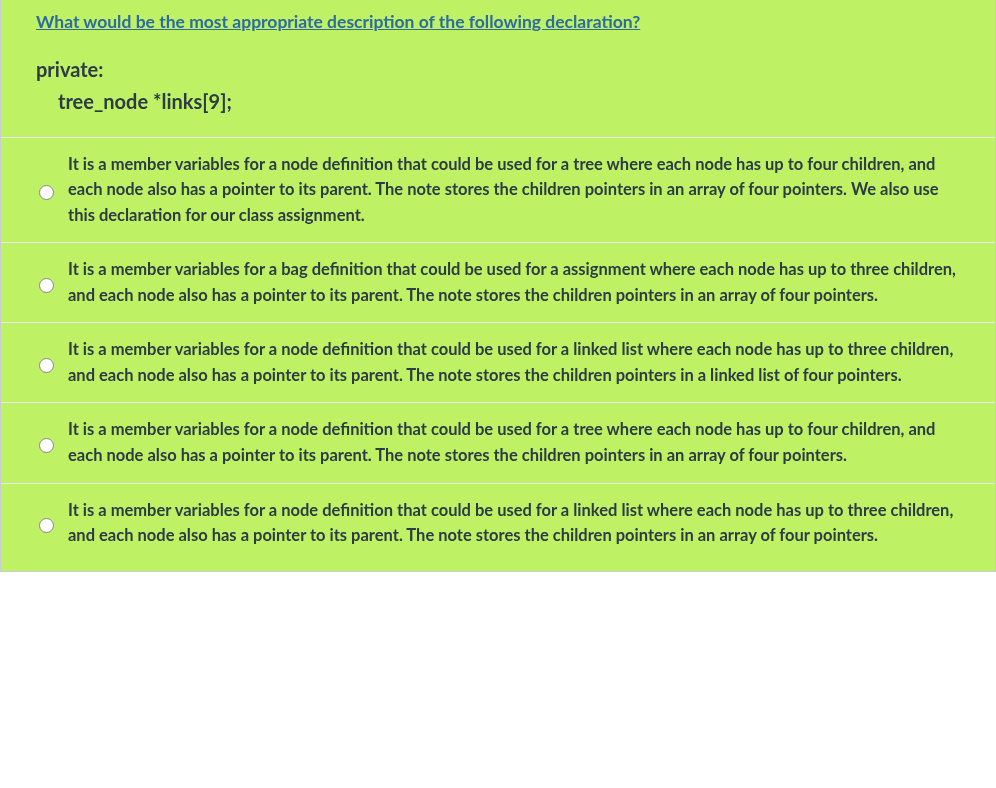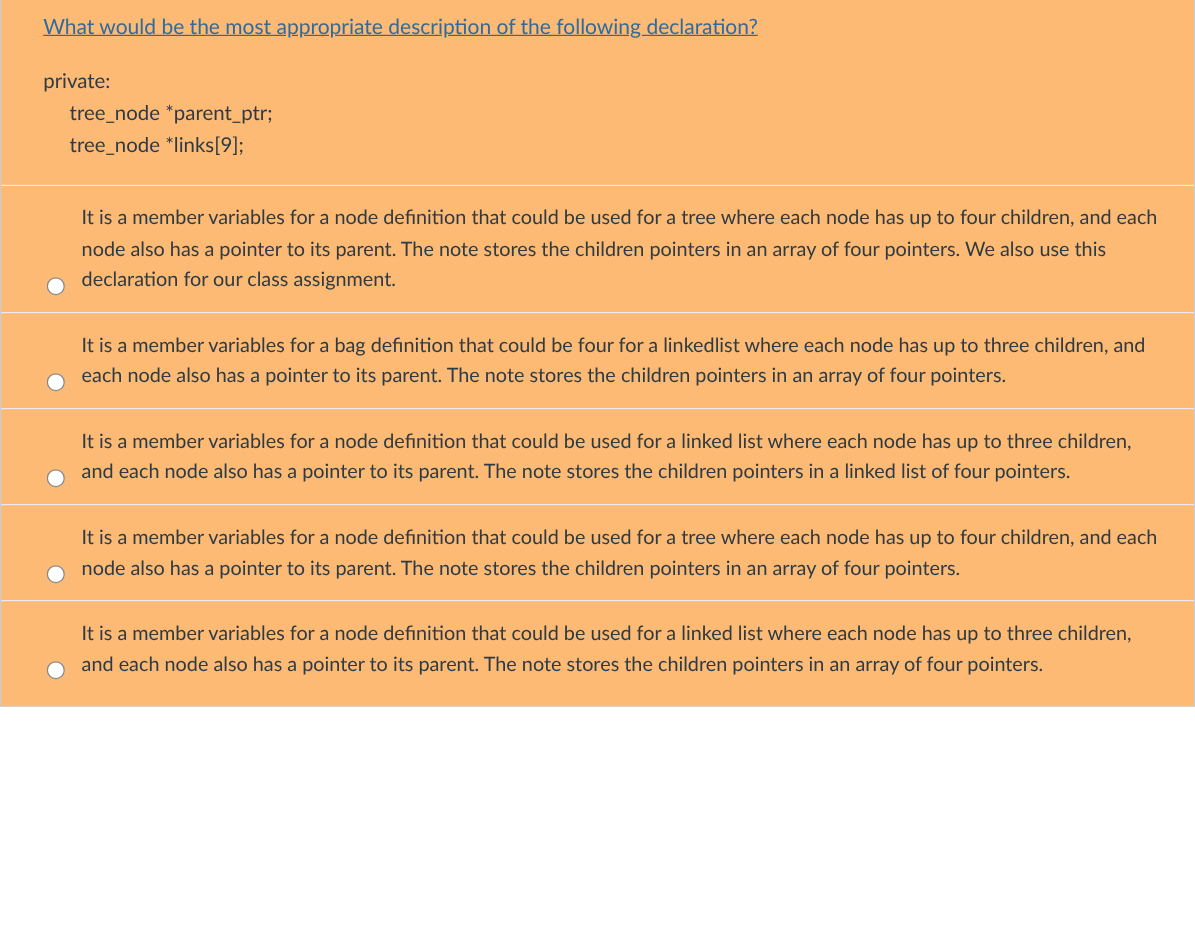--- a/index.html
+++ b/index.html
@@ -13,56 +13,57 @@
       font-size: 16px;
       color: #2d3b45;
       background: #fff;
       padding: 0;
     }
     
     .question-container {
       border: 1px solid #c7cdd1;
       border-top: none;
       margin: 0;
-      background: #fdba74;
+      background: #bef264;
+      font-weight: bold;
     }
     
     .question-header {
       padding: 10px 35px 20px 35px;
     }
     
     .question-title {
       color: #2e6b9e;
       font-size: 17.5px;
       text-decoration: underline;
       margin-bottom: 18px;
       line-height: 1.4;
     }
     
     .code-block {
-      font-size: 17px;
+      font-size: 20px;
       line-height: 1.6;
       color: #2d3b45;
     }
     
     .code-line-1 {
       margin-left: 0;
     }
     
     .code-line-indent {
       margin-left: 22px;
     }
     
     .options-list {
       border-top: 1px solid #e8eaed;
     }
     
     .option-row {
       display: flex;
-      align-items: flex-end;
+      align-items: center;
       padding: 14px 28px 14px 38px;
       border-bottom: 1px solid #e8eaed;
       cursor: pointer;
     }
     
     .option-row:last-child {
       border-bottom: none;
       padding-bottom: 22px;
     }
     
@@ -88,35 +89,34 @@
 </head>
 <body>
 
 <div class="question-container">
 
   <div class="question-header">
     <div class="question-title">What would be the most appropriate description of the following declaration?</div>
 
     <div class="code-block">
       <div class="code-line-1">private:</div>
-      <div class="code-line-indent">tree_node *parent_ptr;</div>
       <div class="code-line-indent">tree_node *links[9];</div>
     </div>
   </div>
 
   <div class="options-list">
 
     <label class="option-row">
       <span class="radio-button"></span>
       <span class="option-text">It is a member variables for a node definition that could be used for a tree where each node has up to four children, and each node also has a pointer to its parent. The note stores the children pointers in an array of four pointers. We also use this declaration for our class assignment.</span>
     </label>
 
     <label class="option-row">
       <span class="radio-button"></span>
-      <span class="option-text">It is a member variables for a bag definition that could be four for a linkedlist where each node has up to three children, and each node also has a pointer to its parent. The note stores the children pointers in an array of four pointers.</span>
+      <span class="option-text">It is a member variables for a bag definition that could be used for a assignment where each node has up to three children, and each node also has a pointer to its parent. The note stores the children pointers in an array of four pointers.</span>
     </label>
 
     <label class="option-row">
       <span class="radio-button"></span>
       <span class="option-text">It is a member variables for a node definition that could be used for a linked list where each node has up to three children, and each node also has a pointer to its parent. The note stores the children pointers in a linked list of four pointers.</span>
     </label>
 
     <label class="option-row">
       <span class="radio-button"></span>
       <span class="option-text">It is a member variables for a node definition that could be used for a tree where each node has up to four children, and each node also has a pointer to its parent. The note stores the children pointers in an array of four pointers.</span>

